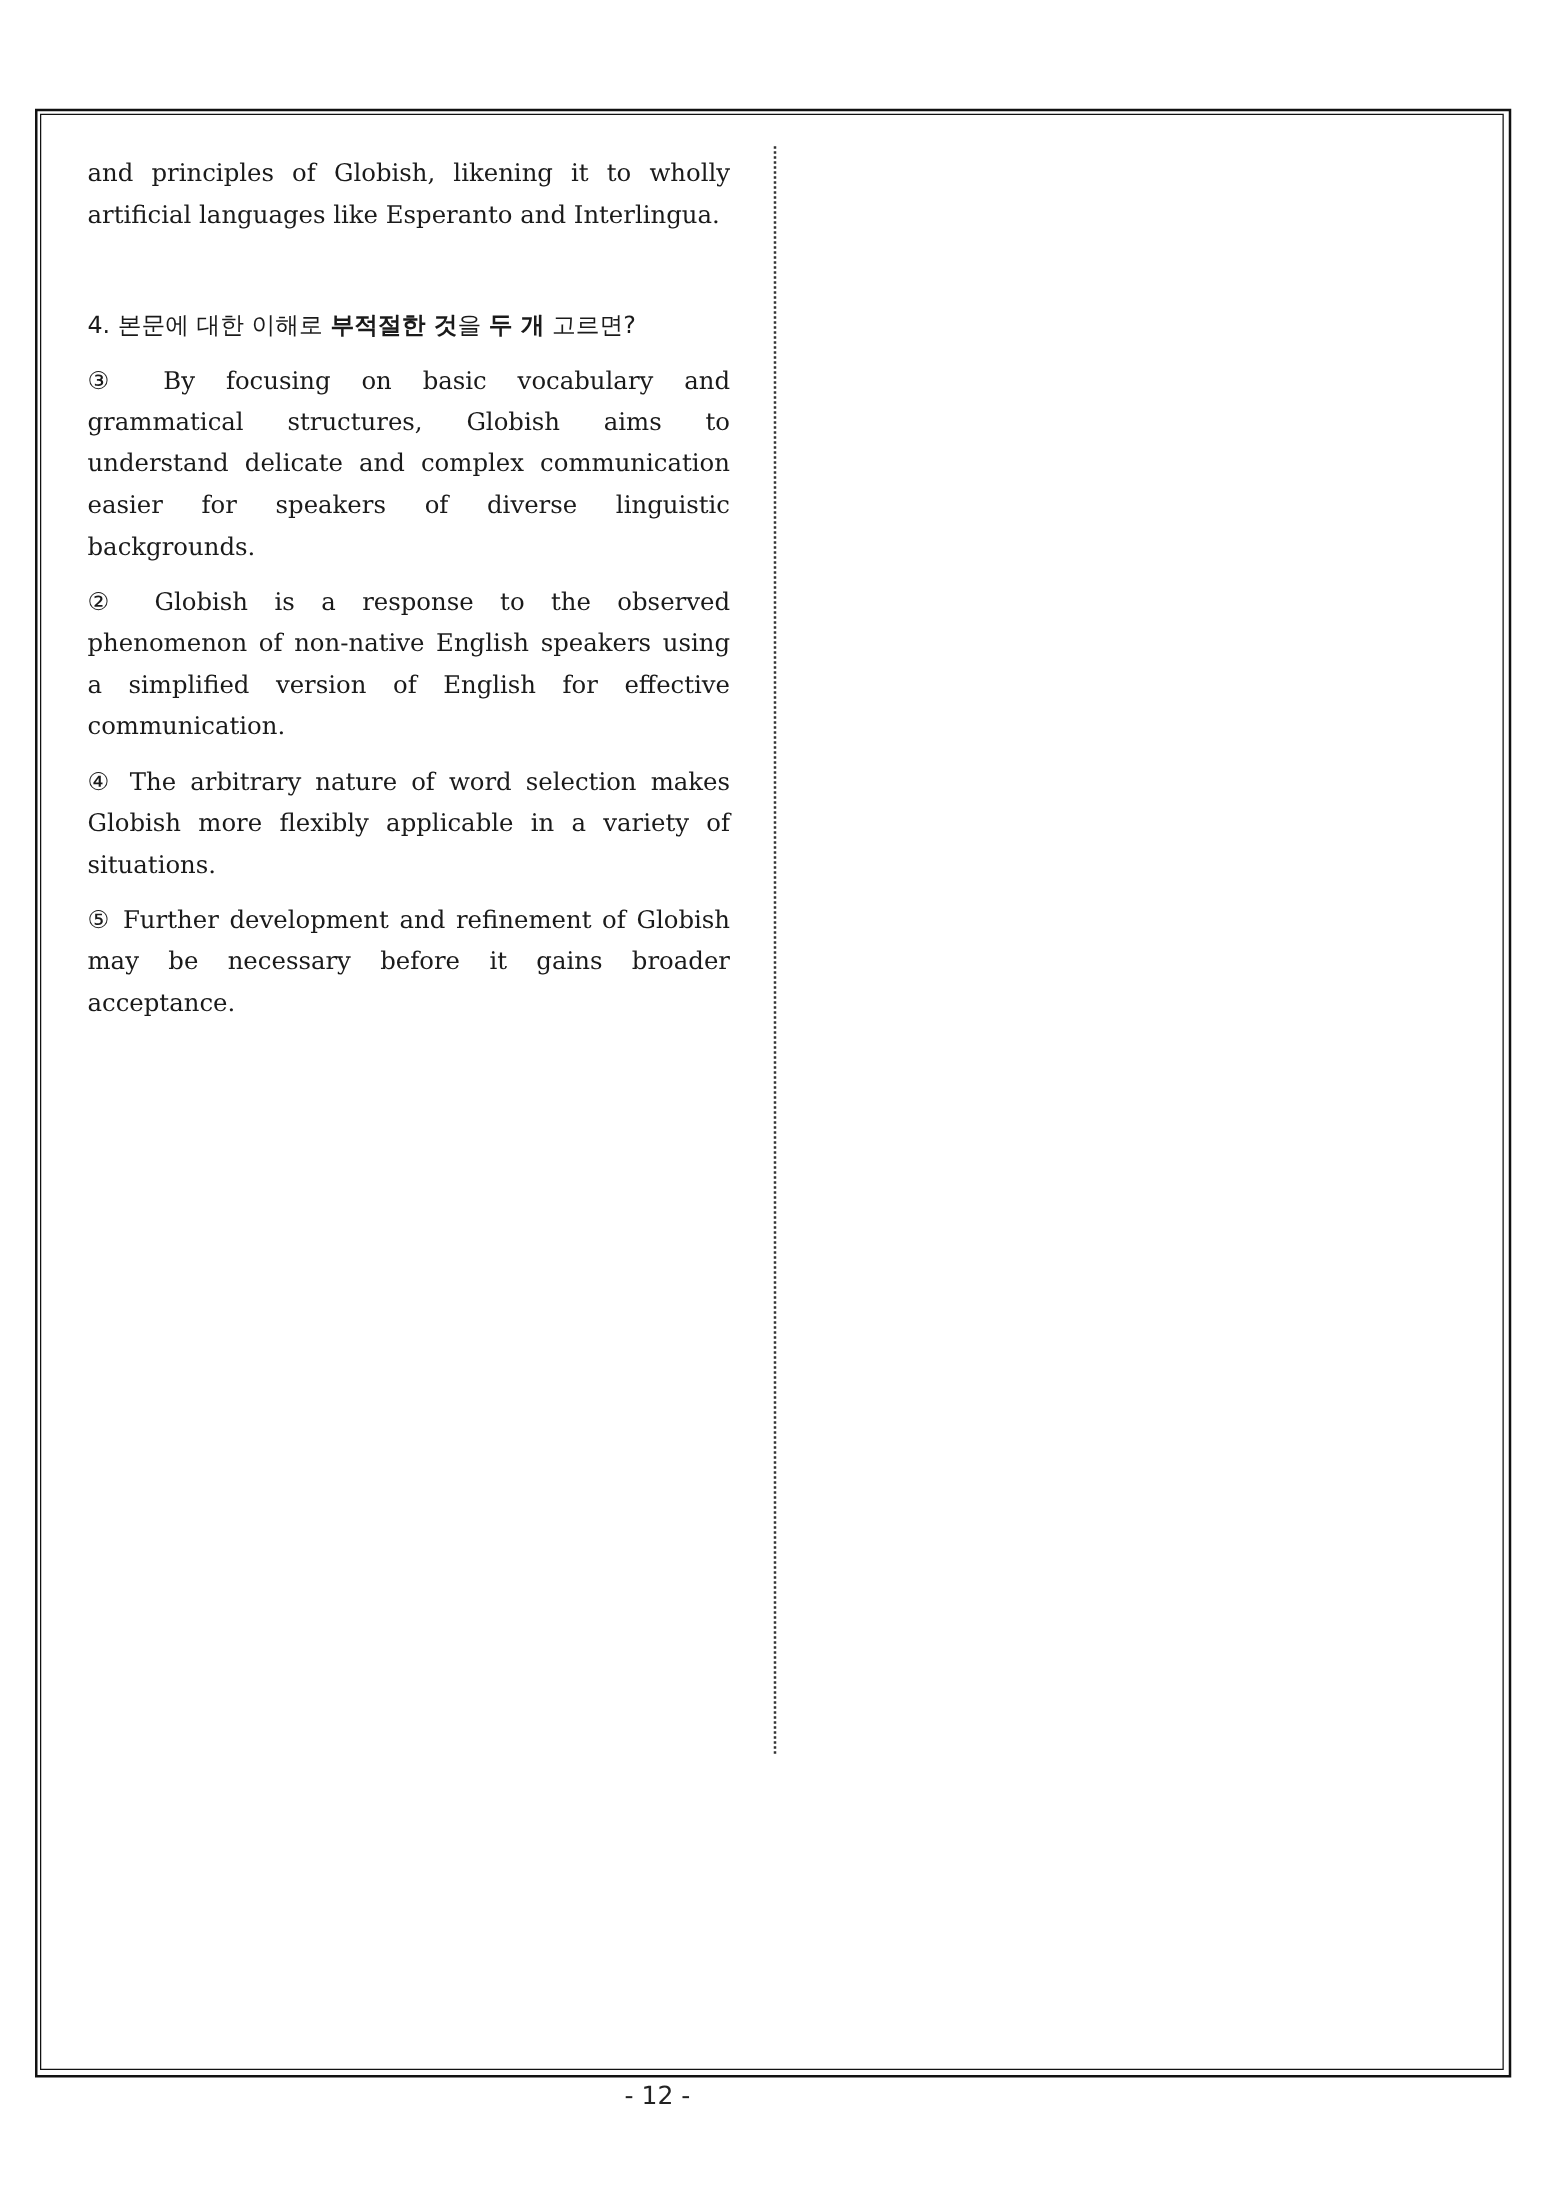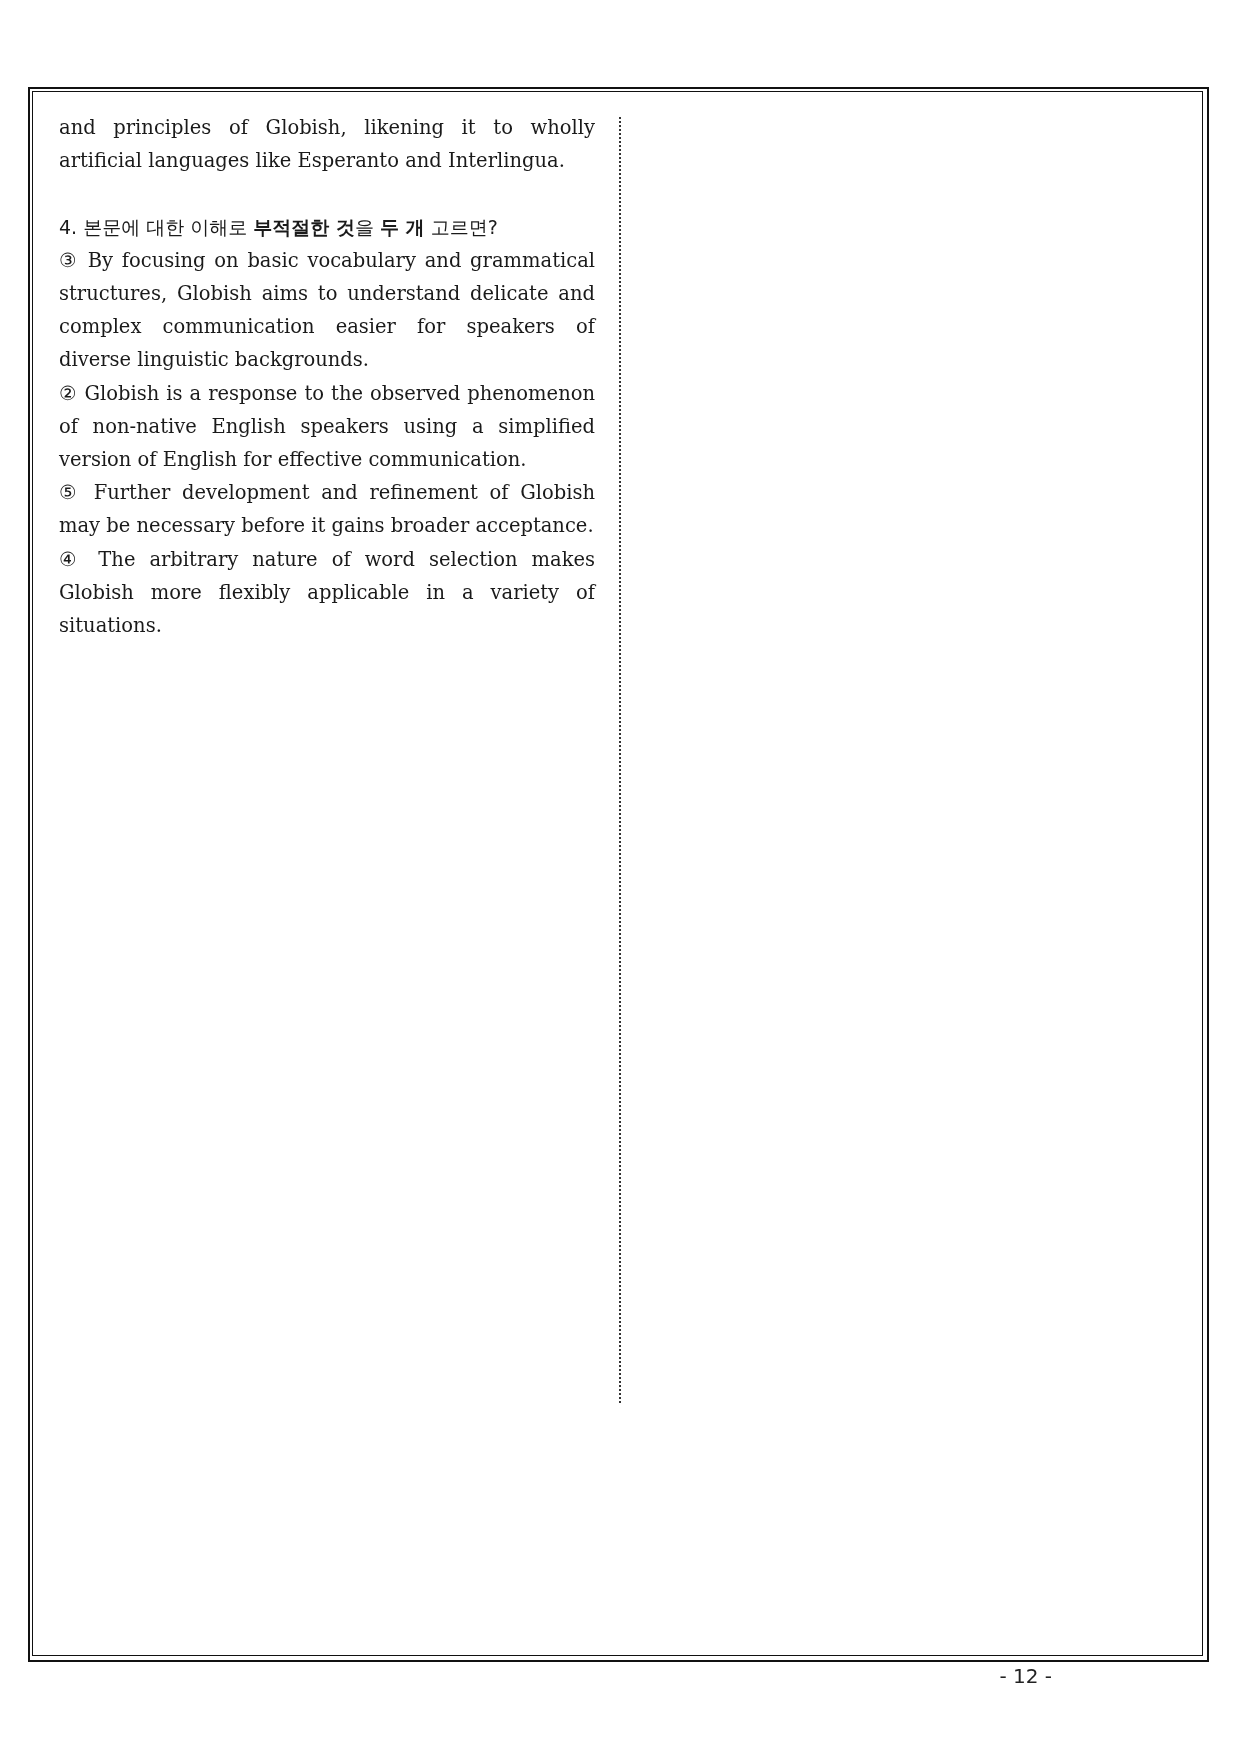--- a/index.html
+++ b/index.html
@@ -6,27 +6,27 @@
   body { width: 1240px; height: 1752px; position: relative; overflow: hidden;
          font-family: "DejaVu Serif", "Liberation Serif", serif; color: #1a1a1a; }
   .frame-outer { position: absolute; left: 28px; top: 87px; width: 1177px; height: 1571px;
                  border: 2px solid #111; }
   .frame-inner { position: absolute; left: 32px; top: 91px; width: 1169px; height: 1563px;
                  border: 1px solid #111; }
   .divider { position: absolute; left: 619px; top: 117px; height: 1286px; width: 0;
              border-left: 2px dotted #333; }
   .col-left { position: absolute; left: 59px; top: 111px; width: 536px;
               font-size: 19.5px; line-height: 33.2px; text-align: justify; text-align-last: left; }
-  .col-left p { margin: 0; }
+  .col-left p { margin: 11px; }
   .gap { height: 33.2px; }
   .q-head { font-family: "DejaVu Sans", "Liberation Sans", sans-serif; font-size: 19px; }
   .em { font-weight: bold; text-underline-offset: 3px; }
   .footnote { font-family: "DejaVu Sans", "Liberation Sans", sans-serif; font-size: 19px; }
   .footnote .lat { font-family: "DejaVu Serif", "Liberation Serif", serif; }
-  .page-num { position: absolute; left: 0; width: 1052px; top: 1664px; text-align: right;
+  .page-num { position: absolute; left: 0; width: 1052px; top: 1664px; text-align: center;
               font-family: "DejaVu Sans", "Liberation Sans", sans-serif; font-size: 20px; color: #222; }
 </style>
 </head>
 <body>
 
 <div class="frame-outer"></div>
 <div class="frame-inner"></div>
 <div class="divider"></div>
 
 <div class="col-left">
@@ -38,23 +38,23 @@
 
   <p>
     <span>③</span>
     <span>By focusing on basic vocabulary and grammatical structures, Globish aims to understand delicate and complex communication easier for speakers of diverse linguistic backgrounds.</span>
   </p>
   <p>
     <span>②</span>
     <span>Globish is a response to the observed phenomenon of non-native English speakers using a simplified version of English for effective communication.</span>
   </p>
   <p>
+    <span>④</span>
+    <span>The arbitrary nature of word selection makes Globish more flexibly applicable in a variety of situations.</span>
+  </p>
+  <p>
     <span>⑤</span>
     <span>Further development and refinement of Globish may be necessary before it gains broader acceptance.</span>
-  </p>
-  <p>
-    <span>④</span>
-    <span>The arbitrary nature of word selection makes Globish more flexibly applicable in a variety of situations.</span>
   </p>
 
 </div>
 
 <div class="page-num">- 12 -</div>
 
 </body></html>

